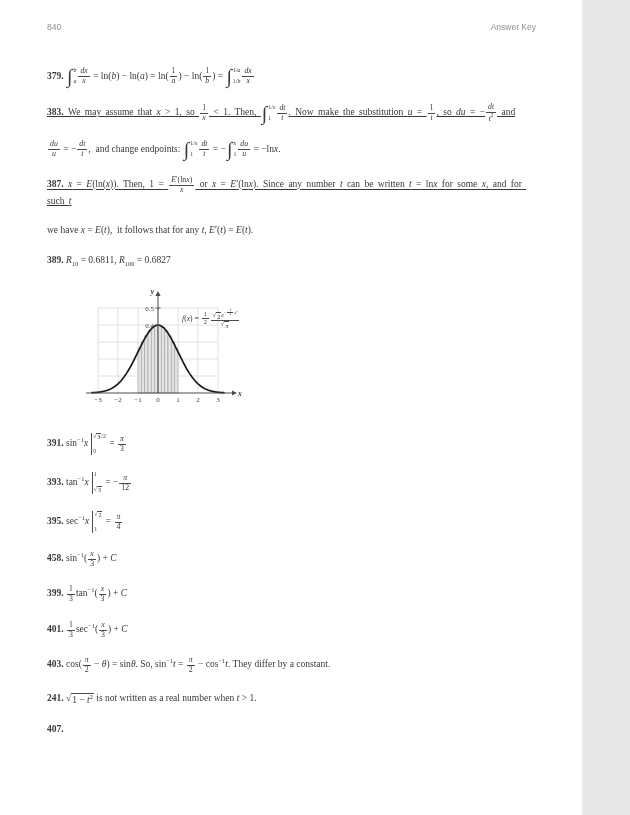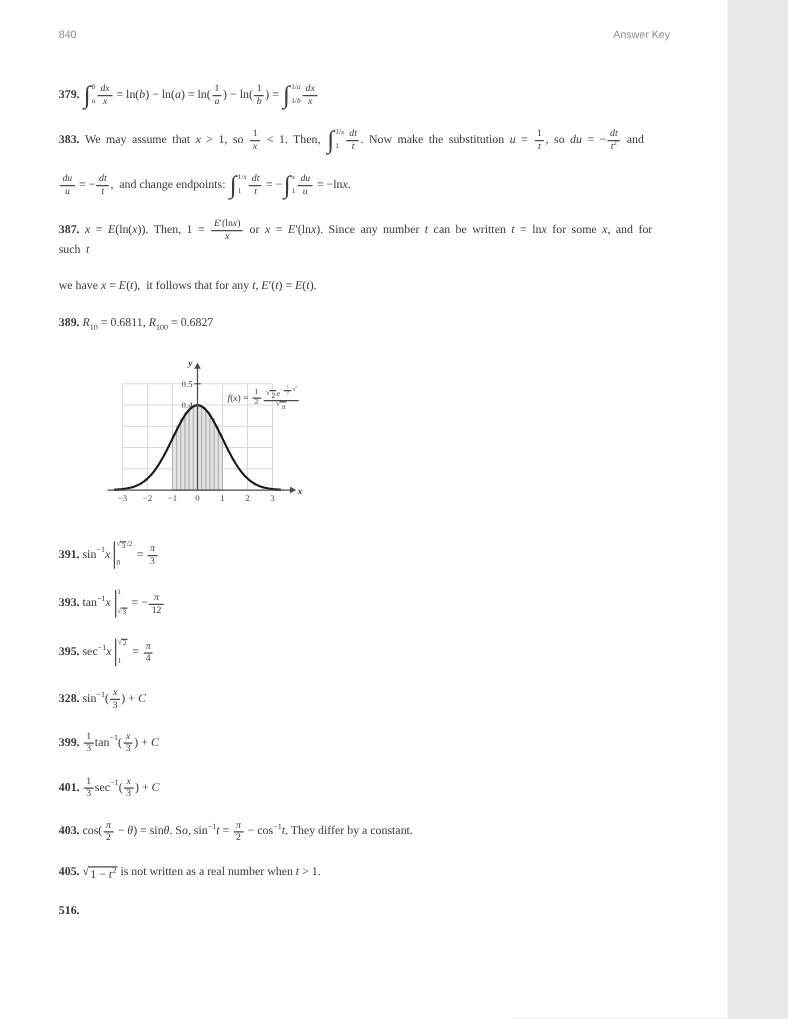--- a/index.html
+++ b/index.html
@@ -5,21 +5,21 @@
   html,body{margin:0;padding:0;background:#e8e8e8;}
   .page{position:relative;width:582px;height:815px;background:#ffffff;overflow:hidden;
         font-family:"Liberation Serif","DejaVu Serif",serif;color:#383838;}
   .header{position:absolute;top:22px;left:47px;right:46px;display:flex;justify-content:space-between;
           font-family:"Liberation Sans","DejaVu Sans",sans-serif;font-size:8.5px;color:#8f8f8f;}
   .content{position:absolute;top:50px;left:47px;right:44px;font-size:9.5px;line-height:1.35;}
   .footer{position:absolute;bottom:24px;left:47px;font-family:"Liberation Sans","DejaVu Sans",sans-serif;
           font-size:7.8px;color:#bdbdbd;}
   .problem{margin:0 0 4px 0;}
   .m-line{display:block;margin:17px 0;white-space:pre-wrap;}
-  .m-line.ws{word-spacing:2px;}
+  .m-line.ws{word-spacing:2px;text-decoration:underline;}
   .m-b{font-weight:bold;}
   .m-i{font-style:italic;}
   .m-sup{vertical-align:super;font-size:68%;line-height:1;}
   .m-sub{vertical-align:sub;font-size:68%;line-height:1;}
   .m-frac{display:inline-flex;flex-direction:column;vertical-align:middle;text-align:center;
           font-size:82%;line-height:1.12;margin:0 1px;}
   .m-num{border-bottom:0.8px solid #4a4a4a;padding:0 2px;}
   .m-den{padding:0 2px;}
   .m-int{display:inline-flex;align-items:center;vertical-align:middle;margin:0 1px;}
   .m-int-sign{font-size:210%;line-height:0.85;font-weight:normal;}
@@ -129,33 +129,33 @@
         <div class="problem">
           <div class="m-line"><span class="m-b">391. </span><span class="m-t">sin</span><span class="m-sup"><span class="m-t">−1</span></span><span class="m-i">x</span><span class="m-eval"><span class="m-ebar"></span><span class="m-elims"><span class="m-top"><span class="m-sqrt"><span class="m-rad">√</span><span class="m-rbody"><span class="m-t">3</span></span></span><span class="m-t">/2</span></span><span class="m-bot"><span class="m-t">0</span></span></span></span><span class="m-t"> = </span><span class="m-frac"><span class="m-num"><span class="m-i">π</span></span><span class="m-den"><span class="m-t">3</span></span></span></div>
         </div>
         <div class="problem">
           <div class="m-line"><span class="m-b">393. </span><span class="m-t">tan</span><span class="m-sup"><span class="m-t">−1</span></span><span class="m-i">x</span><span class="m-eval"><span class="m-ebar"></span><span class="m-elims"><span class="m-top"><span class="m-t">1</span></span><span class="m-bot"><span class="m-sqrt"><span class="m-rad">√</span><span class="m-rbody"><span class="m-t">3</span></span></span></span></span></span><span class="m-t"> = −</span><span class="m-frac"><span class="m-num"><span class="m-i">π</span></span><span class="m-den"><span class="m-t">12</span></span></span></div>
         </div>
         <div class="problem">
           <div class="m-line"><span class="m-b">395. </span><span class="m-t">sec</span><span class="m-sup"><span class="m-t">−1</span></span><span class="m-i">x</span><span class="m-eval"><span class="m-ebar"></span><span class="m-elims"><span class="m-top"><span class="m-sqrt"><span class="m-rad">√</span><span class="m-rbody"><span class="m-t">2</span></span></span></span><span class="m-bot"><span class="m-t">1</span></span></span></span><span class="m-t"> = </span><span class="m-frac"><span class="m-num"><span class="m-i">π</span></span><span class="m-den"><span class="m-t">4</span></span></span></div>
         </div>
         <div class="problem">
-          <div class="m-line"><span class="m-b">328. </span><span class="m-t">sin</span><span class="m-sup"><span class="m-t">−1</span></span><span class="m-t">(</span><span class="m-frac"><span class="m-num"><span class="m-i">x</span></span><span class="m-den"><span class="m-t">3</span></span></span><span class="m-t">) + </span><span class="m-i">C</span></div>
+          <div class="m-line"><span class="m-b">458. </span><span class="m-t">sin</span><span class="m-sup"><span class="m-t">−1</span></span><span class="m-t">(</span><span class="m-frac"><span class="m-num"><span class="m-i">x</span></span><span class="m-den"><span class="m-t">3</span></span></span><span class="m-t">) + </span><span class="m-i">C</span></div>
         </div>
         <div class="problem">
           <div class="m-line"><span class="m-b">399. </span><span class="m-frac"><span class="m-num"><span class="m-t">1</span></span><span class="m-den"><span class="m-t">3</span></span></span><span class="m-t">tan</span><span class="m-sup"><span class="m-t">−1</span></span><span class="m-t">(</span><span class="m-frac"><span class="m-num"><span class="m-i">x</span></span><span class="m-den"><span class="m-t">3</span></span></span><span class="m-t">) + </span><span class="m-i">C</span></div>
         </div>
         <div class="problem">
           <div class="m-line"><span class="m-b">401. </span><span class="m-frac"><span class="m-num"><span class="m-t">1</span></span><span class="m-den"><span class="m-t">3</span></span></span><span class="m-t">sec</span><span class="m-sup"><span class="m-t">−1</span></span><span class="m-t">(</span><span class="m-frac"><span class="m-num"><span class="m-i">x</span></span><span class="m-den"><span class="m-t">3</span></span></span><span class="m-t">) + </span><span class="m-i">C</span></div>
         </div>
         <div class="problem">
           <div class="m-line"><span class="m-b">403. </span><span class="m-t">cos(</span><span class="m-frac"><span class="m-num"><span class="m-i">π</span></span><span class="m-den"><span class="m-t">2</span></span></span><span class="m-t"> − </span><span class="m-i">θ</span><span class="m-t">) = sin</span><span class="m-i">θ</span><span class="m-t">. So, sin</span><span class="m-sup"><span class="m-t">−1</span></span><span class="m-i">t</span><span class="m-t"> = </span><span class="m-frac"><span class="m-num"><span class="m-i">π</span></span><span class="m-den"><span class="m-t">2</span></span></span><span class="m-t"> − cos</span><span class="m-sup"><span class="m-t">−1</span></span><span class="m-i">t</span><span class="m-t">. They differ by a constant.</span></div>
         </div>
         <div class="problem">
-          <div class="m-line"><span class="m-b">405. </span><span class="m-sqrt"><span class="m-rad">√</span><span class="m-rbody"><span class="m-t">1 − </span><span class="m-i">t</span><span class="m-sup"><span class="m-t">2</span></span></span></span><span class="m-t"> is not written as a real number when </span><span class="m-i">t</span><span class="m-t"> &gt; 1.</span></div>
+          <div class="m-line"><span class="m-b">241. </span><span class="m-sqrt"><span class="m-rad">√</span><span class="m-rbody"><span class="m-t">1 − </span><span class="m-i">t</span><span class="m-sup"><span class="m-t">2</span></span></span></span><span class="m-t"> is not written as a real number when </span><span class="m-i">t</span><span class="m-t"> &gt; 1.</span></div>
         </div>
         <div class="problem">
-          <div class="m-line"><span class="m-b">516.</span></div>
+          <div class="m-line"><span class="m-b">407.</span></div>
         </div>
       </div>
   </div>
 
 </div>
 
 </body></html>

